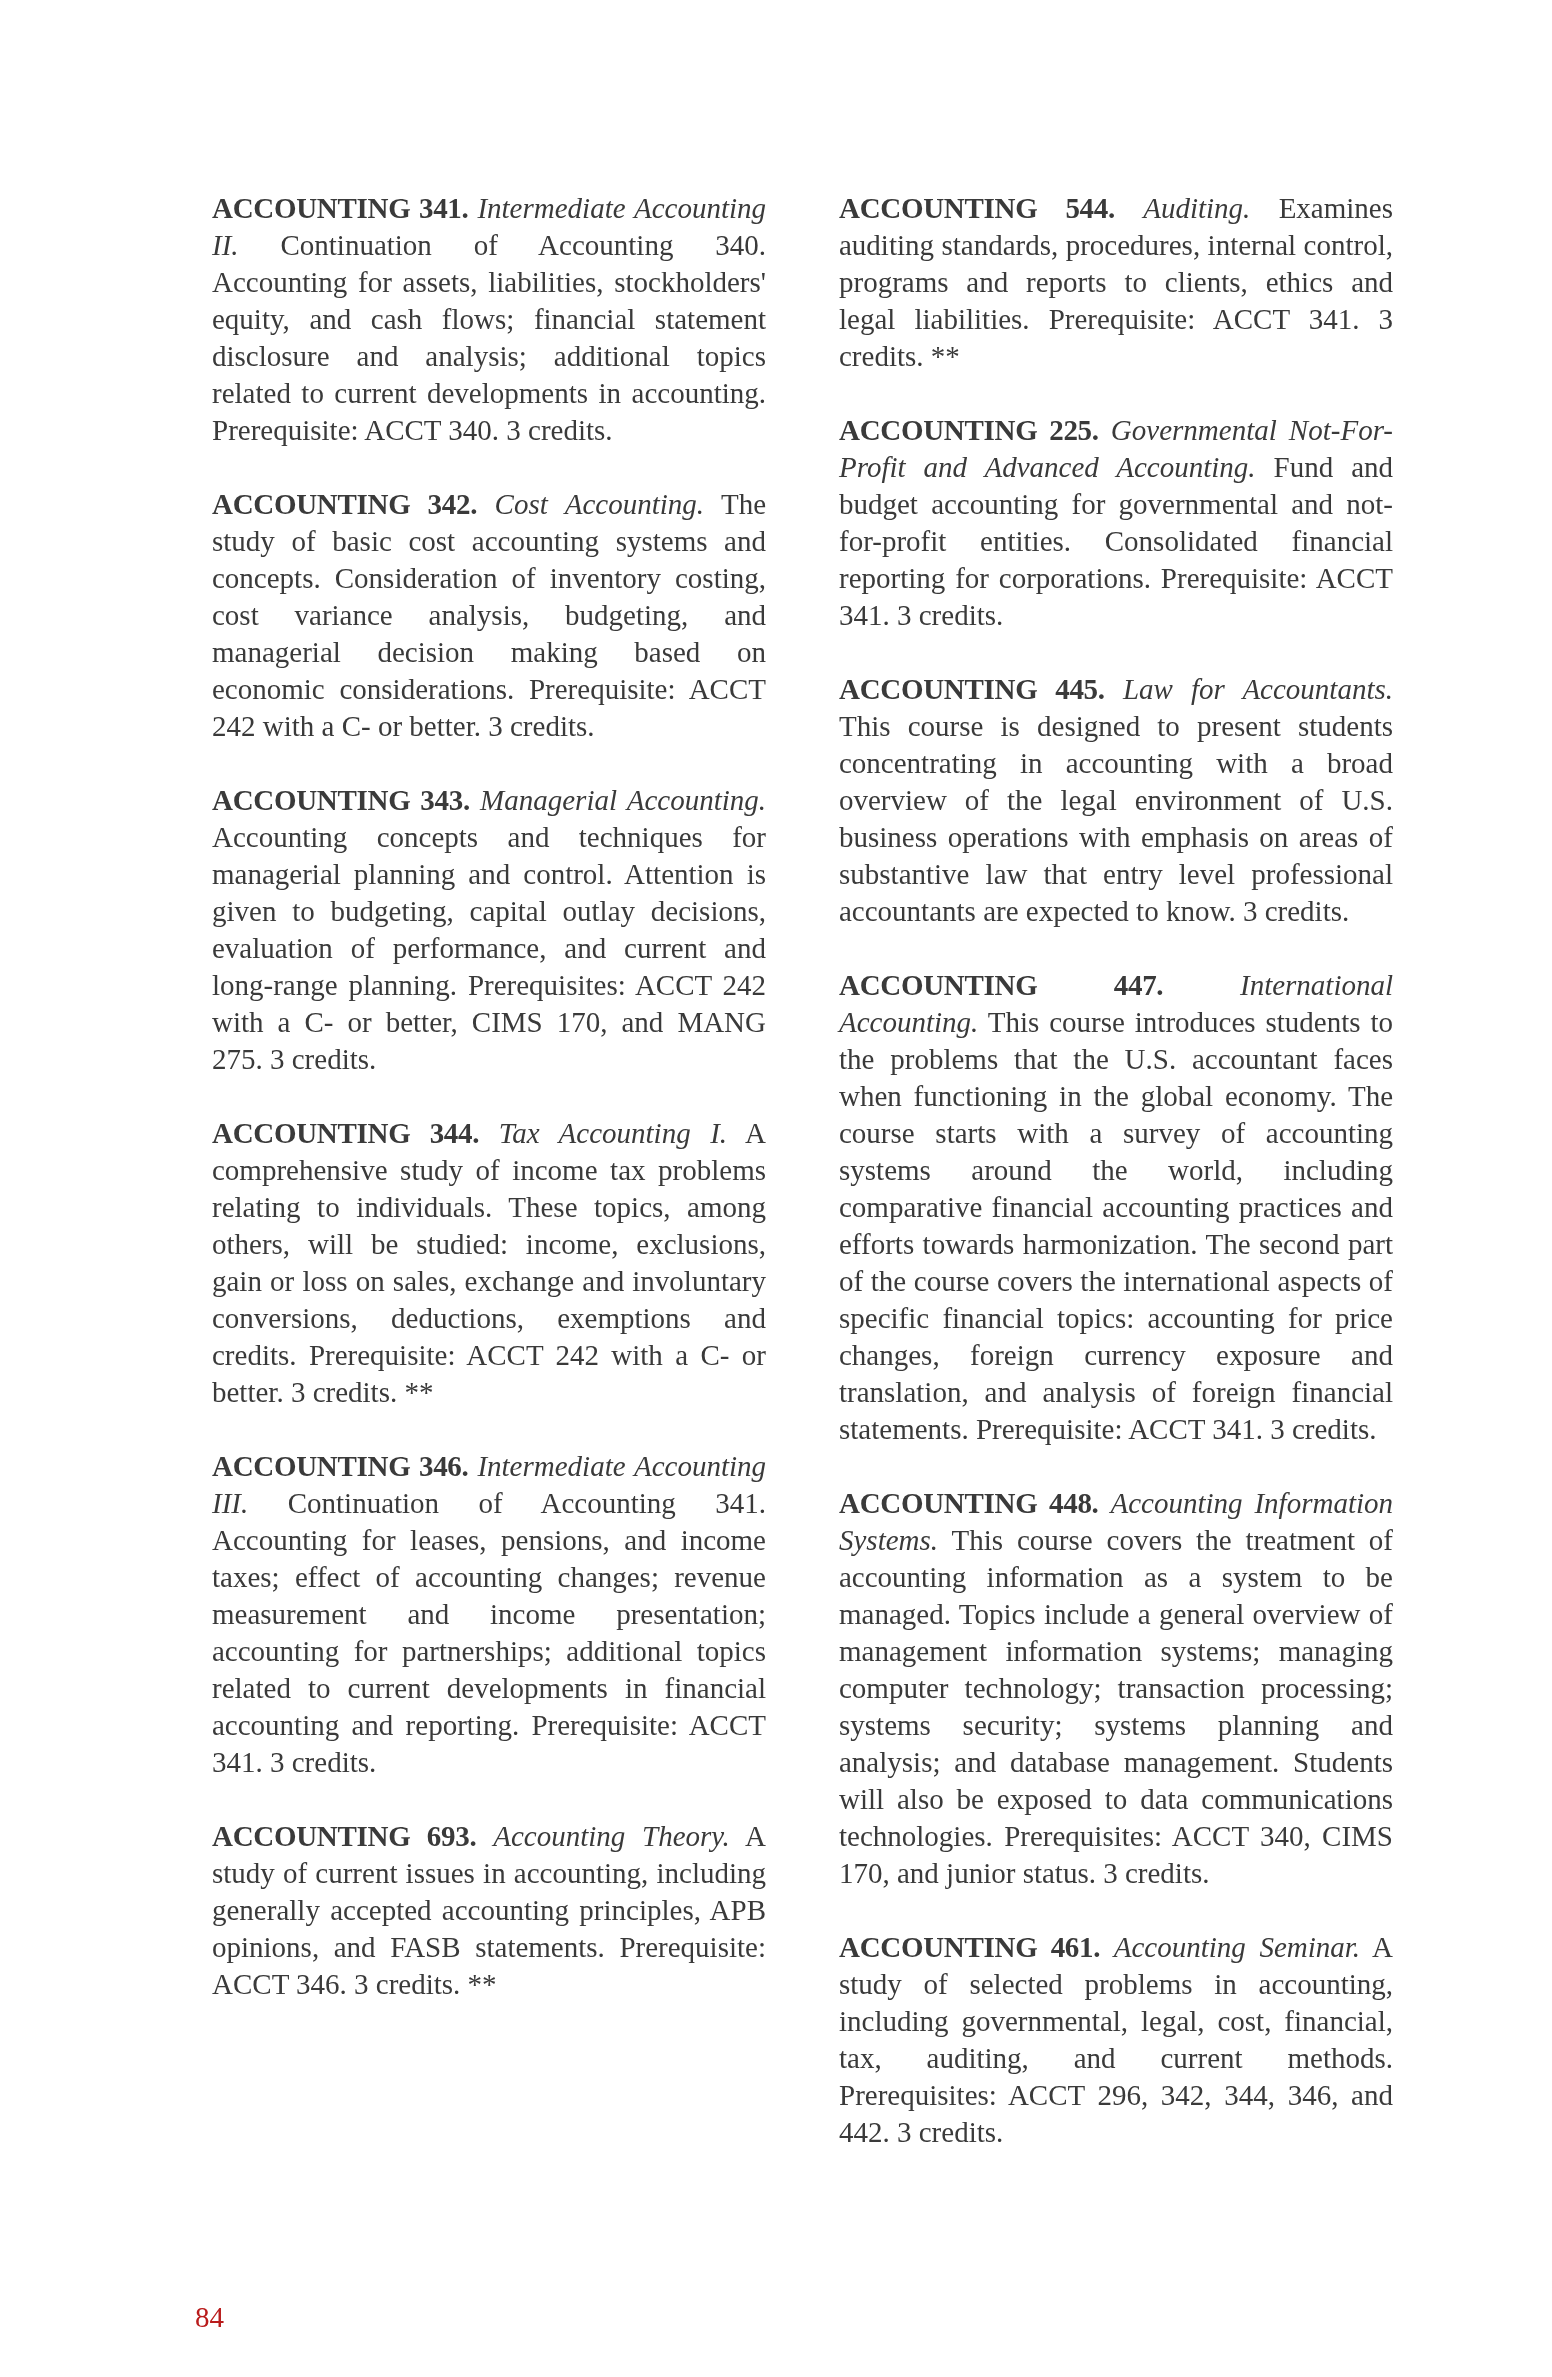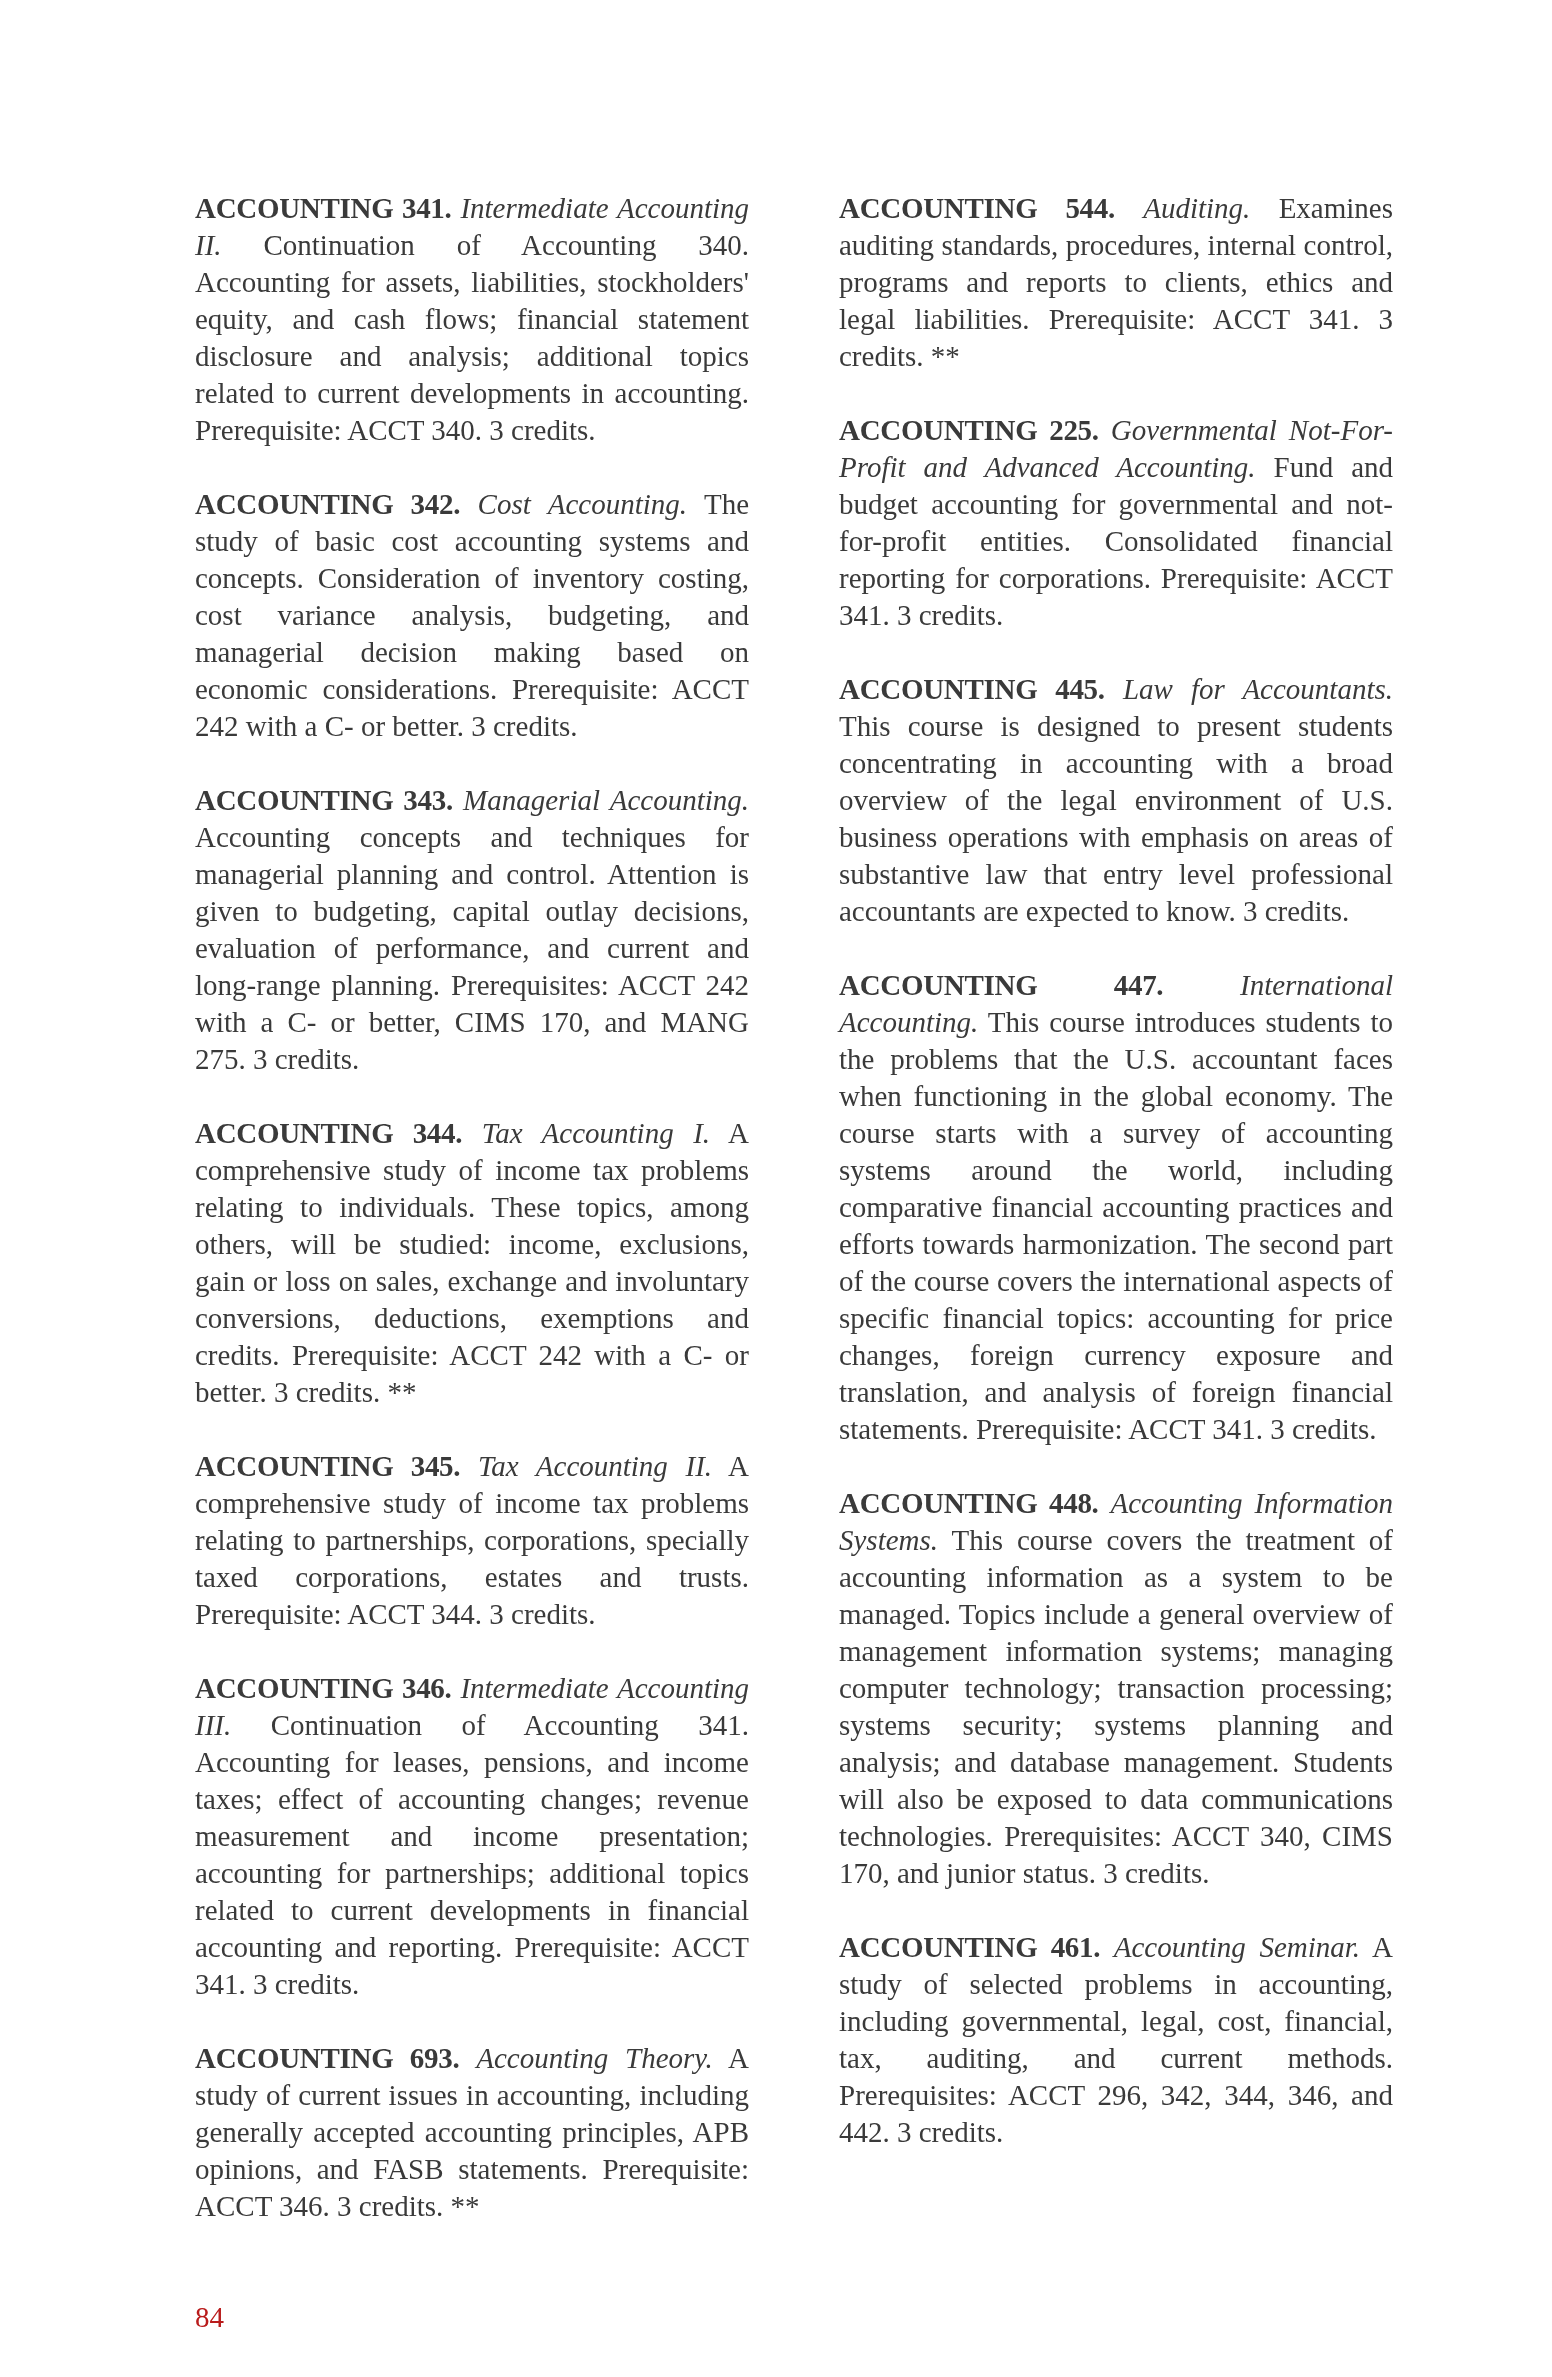--- a/index.html
+++ b/index.html
@@ -20,21 +20,21 @@
       left: 0;
       top: 0;
       width: 1552px;
       height: 2377px;
     }
     .column {
       position: absolute;
       top: 190px;
       width: 554px;
     }
-    .col-left { left: 195px; }
+    .col-left { left: 212px; }
     .col-right { left: 839px; }
     .entry {
       font-size: 29px;
       line-height: 37px;
       text-align: justify;
       margin: 0 0 37px 0;
       hyphens: none;
     }
     .entry .head {
       font-weight: bold;
@@ -59,21 +59,20 @@
 
   <div class="column col-left">
     <p class="entry"><span class="head">ACCOUNTING 341.</span> <span class="title">Intermediate Accounting II.</span> <span class="body">Continuation of Accounting 340. Accounting for assets, liabilities, stockholders' equity, and cash flows; financial statement disclosure and analysis; additional topics related to current developments in accounting. Prerequisite: ACCT 340. 3 credits.</span></p>
 
     <p class="entry"><span class="head">ACCOUNTING 342.</span> <span class="title">Cost Accounting.</span> <span class="body">The study of basic cost accounting systems and concepts. Consideration of inventory costing, cost variance analysis, budgeting, and managerial decision making based on economic considerations. Prerequisite: ACCT 242 with a C- or better. 3 credits.</span></p>
 
     <p class="entry"><span class="head">ACCOUNTING 343.</span> <span class="title">Managerial Accounting.</span> <span class="body">Accounting concepts and techniques for managerial planning and control. Attention is given to budgeting, capital outlay decisions, evaluation of performance, and current and long-range planning. Prerequisites: ACCT 242 with a C- or better, CIMS 170, and MANG 275. 3 credits.</span></p>
 
     <p class="entry"><span class="head">ACCOUNTING 344.</span> <span class="title">Tax Accounting I.</span> <span class="body">A comprehensive study of income tax problems relating to individuals. These topics, among others, will be studied: income, exclusions, gain or loss on sales, exchange and involuntary conversions, deductions, exemptions and credits. Prerequisite: ACCT 242 with a C- or better. 3 credits. **</span></p>
 
-    <p class="entry"><span class="head">ACCOUNTING 345.</span> <span class="title">Tax Accounting II.</span> <span class="body">A comprehensive study of income tax problems relating to partnerships, corporations, specially taxed corporations, estates and trusts. Prerequisite: ACCT 344. 3 credits.</span></p>
 
     <p class="entry"><span class="head">ACCOUNTING 346.</span> <span class="title">Intermediate Accounting III.</span> <span class="body">Continuation of Accounting 341. Accounting for leases, pensions, and income taxes; effect of accounting changes; revenue measurement and income presentation; accounting for partnerships; additional topics related to current developments in financial accounting and reporting. Prerequisite: ACCT 341. 3 credits.</span></p>
 
     <p class="entry"><span class="head">ACCOUNTING 693.</span> <span class="title">Accounting Theory.</span> <span class="body">A study of current issues in accounting, including generally accepted accounting principles, APB opinions, and FASB statements. Prerequisite: ACCT 346. 3 credits. **</span></p>
   </div>
 
   <div class="column col-right">
     <p class="entry"><span class="head">ACCOUNTING 544.</span> <span class="title">Auditing.</span> <span class="body">Examines auditing standards, procedures, internal control, programs and reports to clients, ethics and legal liabilities. Prerequisite: ACCT 341. 3 credits. **</span></p>
 
     <p class="entry"><span class="head">ACCOUNTING 225.</span> <span class="title">Governmental Not-For-Profit and Advanced Accounting.</span> <span class="body">Fund and budget accounting for governmental and not-for-profit entities. Consolidated financial reporting for corporations. Prerequisite: ACCT 341. 3 credits.</span></p>

